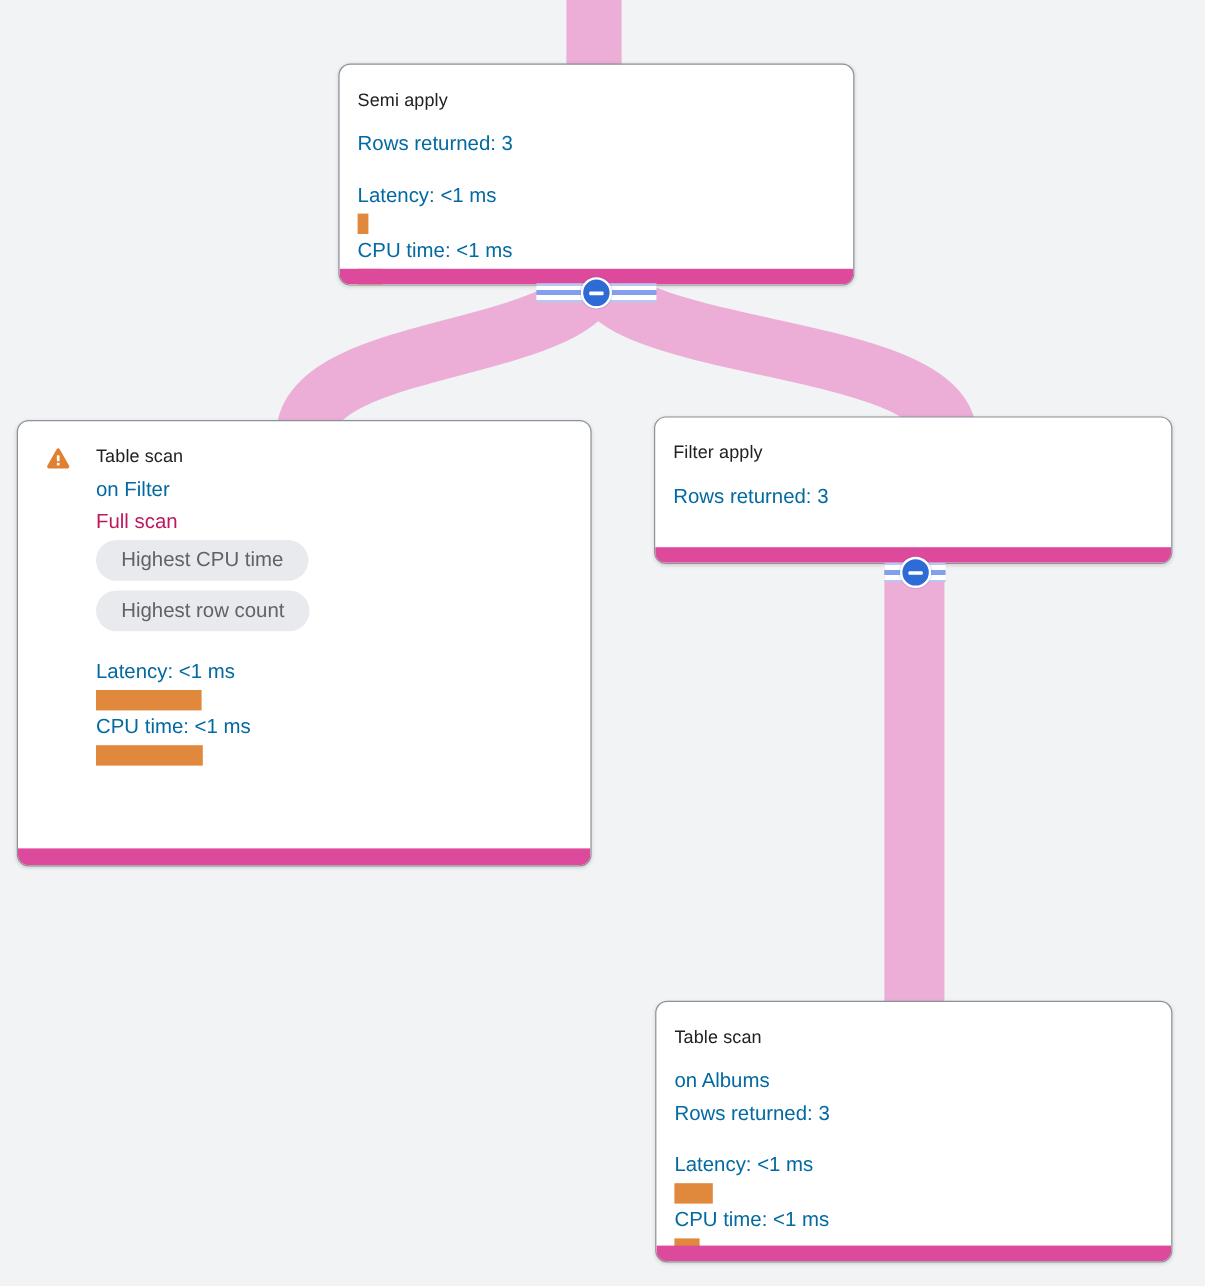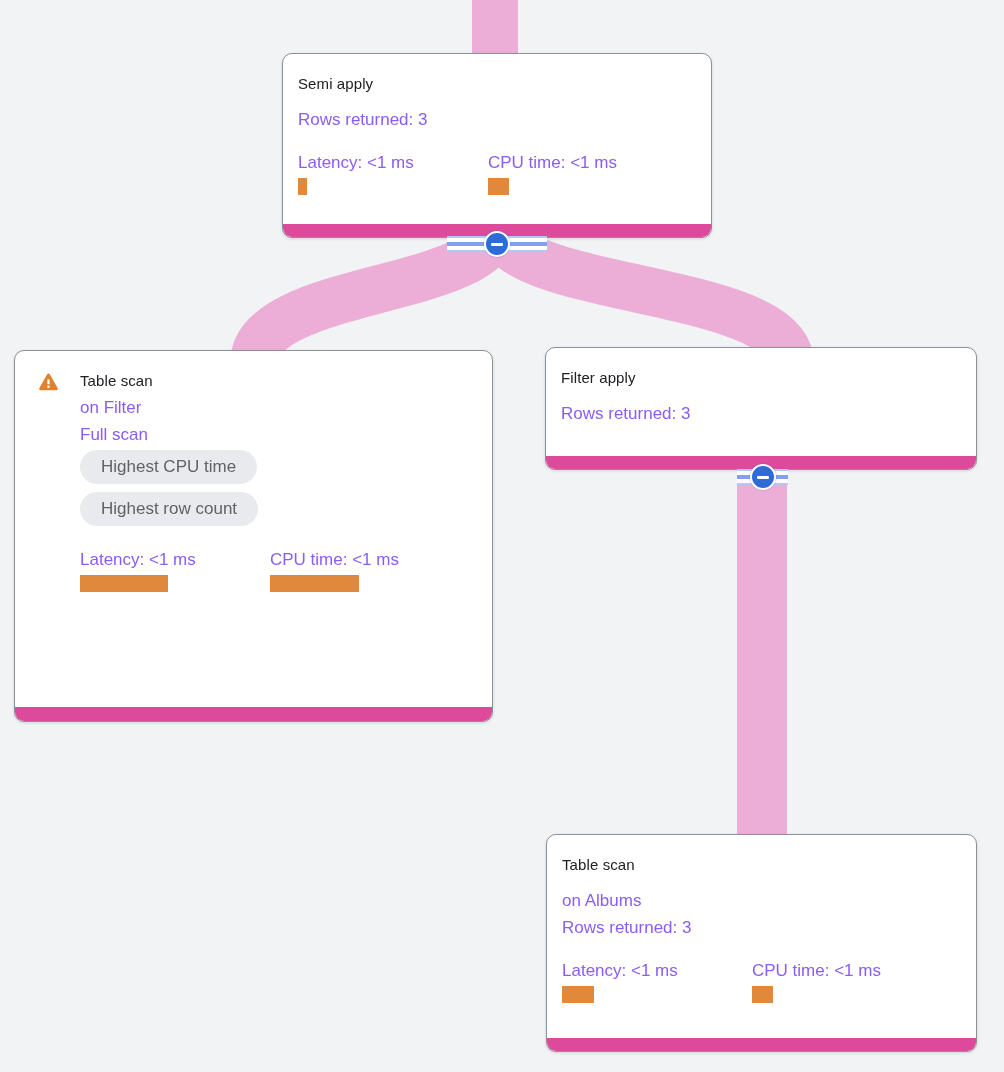--- a/index.html
+++ b/index.html
@@ -21,23 +21,23 @@
     overflow:hidden;
     box-shadow:0 1px 3px rgba(60,64,67,.18);
     box-sizing:border-box;
   }
   .bottom-bar{
     position:absolute;left:0;right:0;bottom:0;height:13px;
     background:#de4a9b;
   }
   .card-body{padding:17px 16px 0 15px;color:#202124;}
   .title{font-size:15px;line-height:26px;font-weight:500;letter-spacing:.1px;margin:0 0 9px 0;color:#202124;}
-  .line{font-size:17px;line-height:27px;color:#8b5cf6;}
-  .muted{color:#8b5cf6;}
-  .metrics{display:flex;margin-top:16px;}
+  .line{font-size:17px;line-height:27px;color:#0369a1;}
+  .muted{color:#be185d;}
+  .metrics{display:flex;margin-top:16px;flex-direction:column;}
   .metric{width:190px;flex:none;}
   .bar{height:17px;background:#e0883c;margin-top:2px;}
 
   
   .head-row{display:flex;align-items:center;padding-left:8px;}
   .head-row .title{margin:0;}
   .warn-icon{width:21px;height:19px;margin-right:21px;flex:none;}
   .indent{margin-left:50px;}
   .pill-row{margin:2px 0 0 0;}
   .pill{

